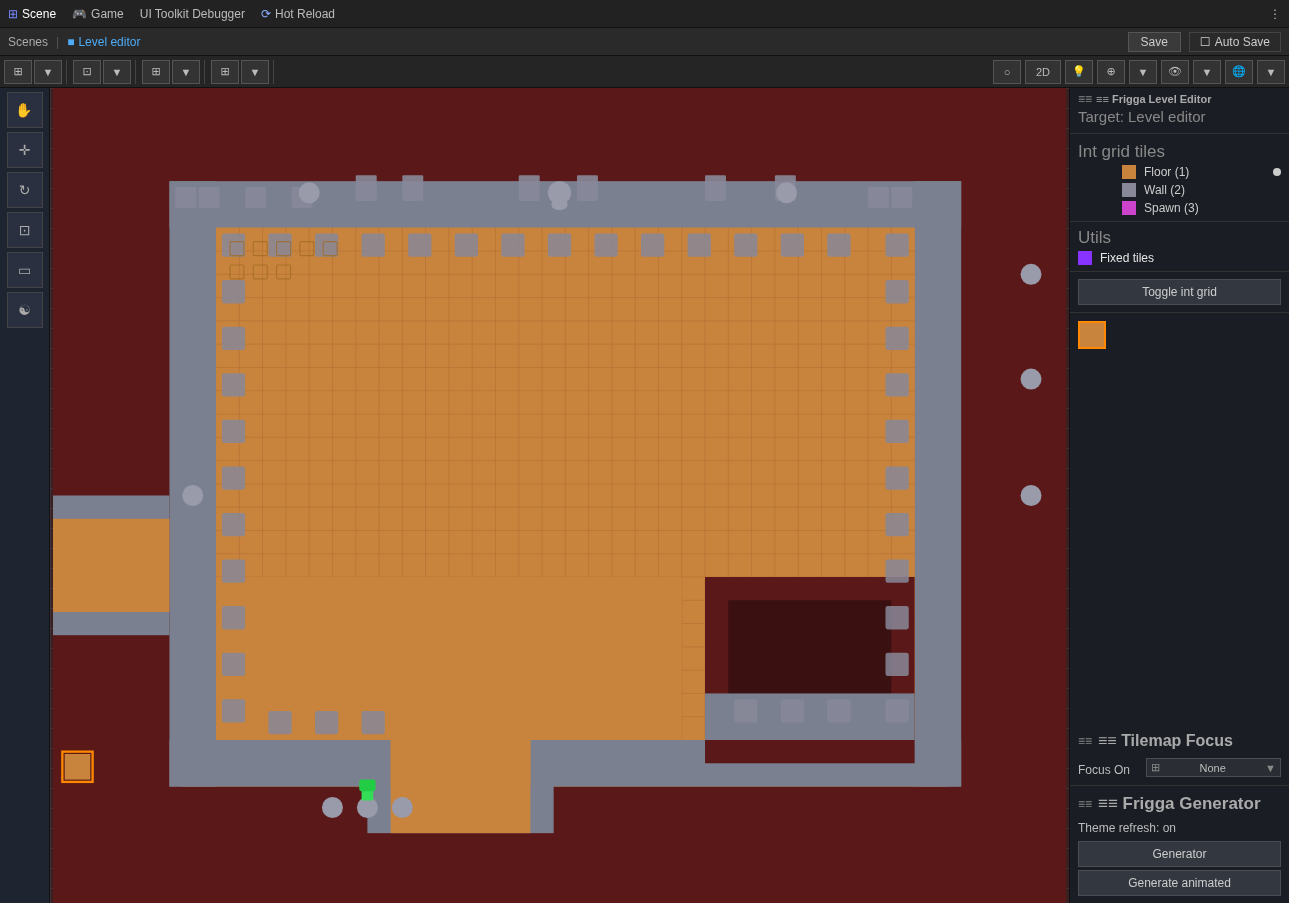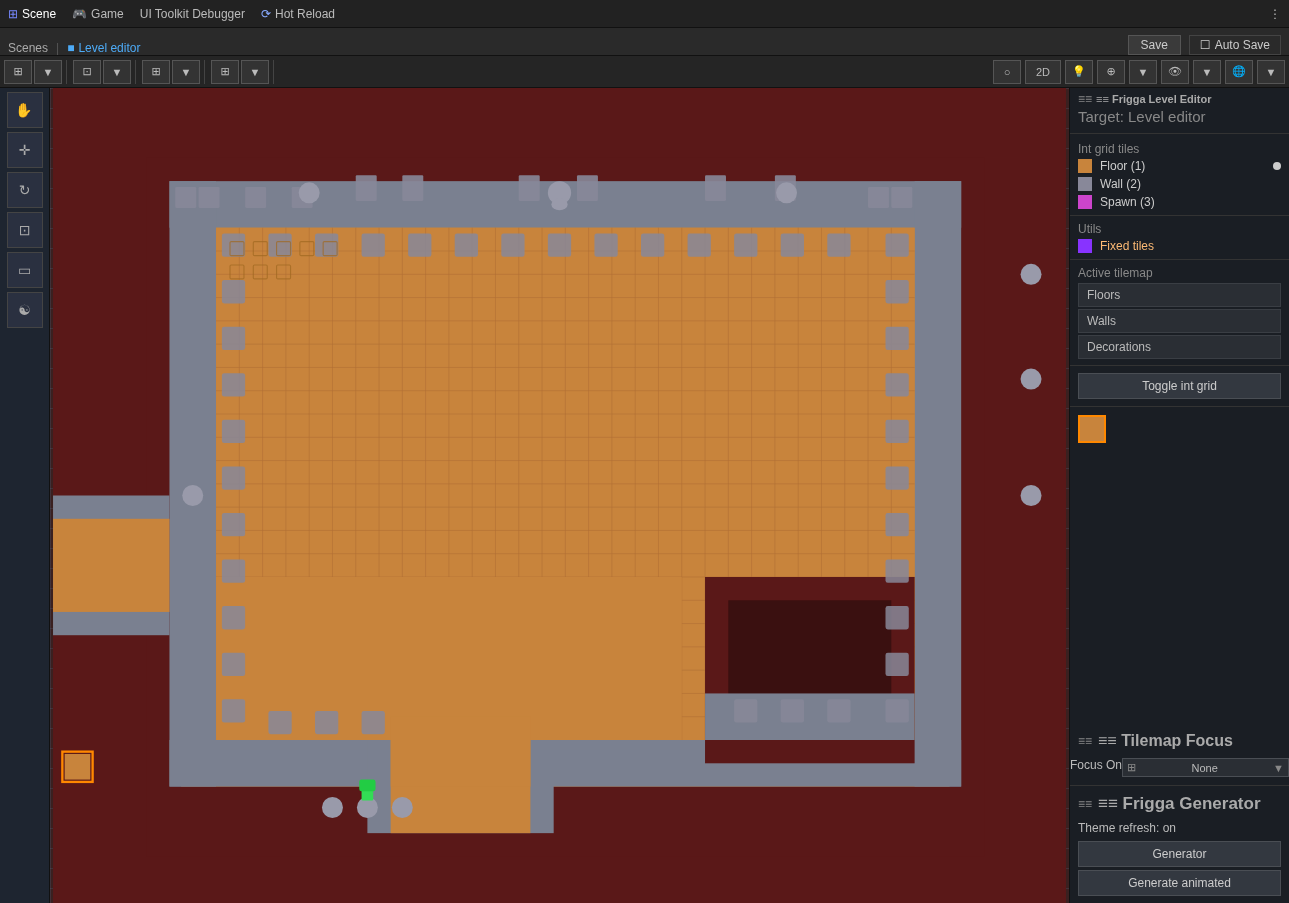--- a/index.html
+++ b/index.html
@@ -31,21 +31,21 @@
       align-items: center;
       gap: 4px;
     }
     .menu-bar-item.active {
       color: #fff;
     }
 
     
     .breadcrumb-bar {
       display: flex;
-      align-items: flex-end;
+      align-items: center;
       background: #2a2a2a;
       height: 28px;
       padding: 0 8px;
       gap: 8px;
       border-bottom: 1px solid #111;
     }
     .breadcrumb-bar .save-btn {
       margin-left: auto;
       background: #3a3a3a;
       border: 1px solid #555;
@@ -168,20 +168,21 @@
       font-weight: bold;
     }
 
     
     .tile-item {
       display: flex;
       align-items: center;
       padding: 2px 8px;
       cursor: pointer;
       position: relative;
+      margin-left: 44px;
     }
     .tile-color {
       width: 14px;
       height: 14px;
       margin-right: 8px;
       flex-shrink: 0;
     }
     .tile-label {
       flex: 1;
       font-size: 12px;
@@ -236,23 +237,23 @@
       cursor: pointer;
     }
 
     
     .tilemap-focus-section {
       padding: 4px 0;
       border-bottom: 1px solid #333;
     }
     .focus-row {
       display: flex;
-      align-items: flex-start;
-      padding: 4px 0;
-      gap: 0;
+      align-items: flex-end;
+      padding: 4px 8px;
+      gap: 16px;
       font-size: 12px;
       color: #bbb;
     }
     .focus-dropdown {
       flex: 1;
       background: #2a2e34;
       border: 1px solid #4a4e54;
       color: #bbb;
       padding: 2px 4px;
       font-size: 11px;
@@ -283,21 +284,21 @@
       display: flex;
       align-items: center;
       gap: 4px;
     }
     .frigga-subtitle {
       font-size: 15px;
       color: #888;
       padding: 2px 0;
     }
     .section-label {
-      font-size: 12px;
+      font-size: 17px;
       color: #888;
       padding: 2px 8px 1px 8px;
     }
 
     
     .dungeon-svg {
       position: absolute;
       top: 0; left: 0;
       width: 100%;
       height: 100%;
@@ -624,30 +625,24 @@
       <div class="tile-item">
         <div class="tile-color" style="background:#cc44cc;"></div>
         <span class="tile-label">Spawn (3)</span>
       </div>
     </div>
 
     <div class="panel-section">
       <div class="section-label">Utils</div>
       <div class="utils-item">
         <div class="utils-color" style="background:#8833ff;"></div>
-        <span style="color:#fdba74; font-size:12px;">Fixed tiles</span>
+        <span style="color:#e5e5e5; font-size:12px;">Fixed tiles</span>
       </div>
     </div>
 
-    <div class="panel-section">
-      <div class="section-label">Active tilemap</div>
-      <button class="tilemap-btn">Floors</button>
-      <button class="tilemap-btn">Walls</button>
-      <button class="tilemap-btn">Decorations</button>
-    </div>
 
     <div class="panel-section">
       <button class="action-btn">Toggle int grid</button>
     </div>
 
     <div style="padding: 8px; min-height: 60px;">
       <div style="width: 28px; height: 28px; background: #c8843c; border: 2px solid #ff8800;"></div>
     </div>
 
     <div style="flex: 1;"></div>

